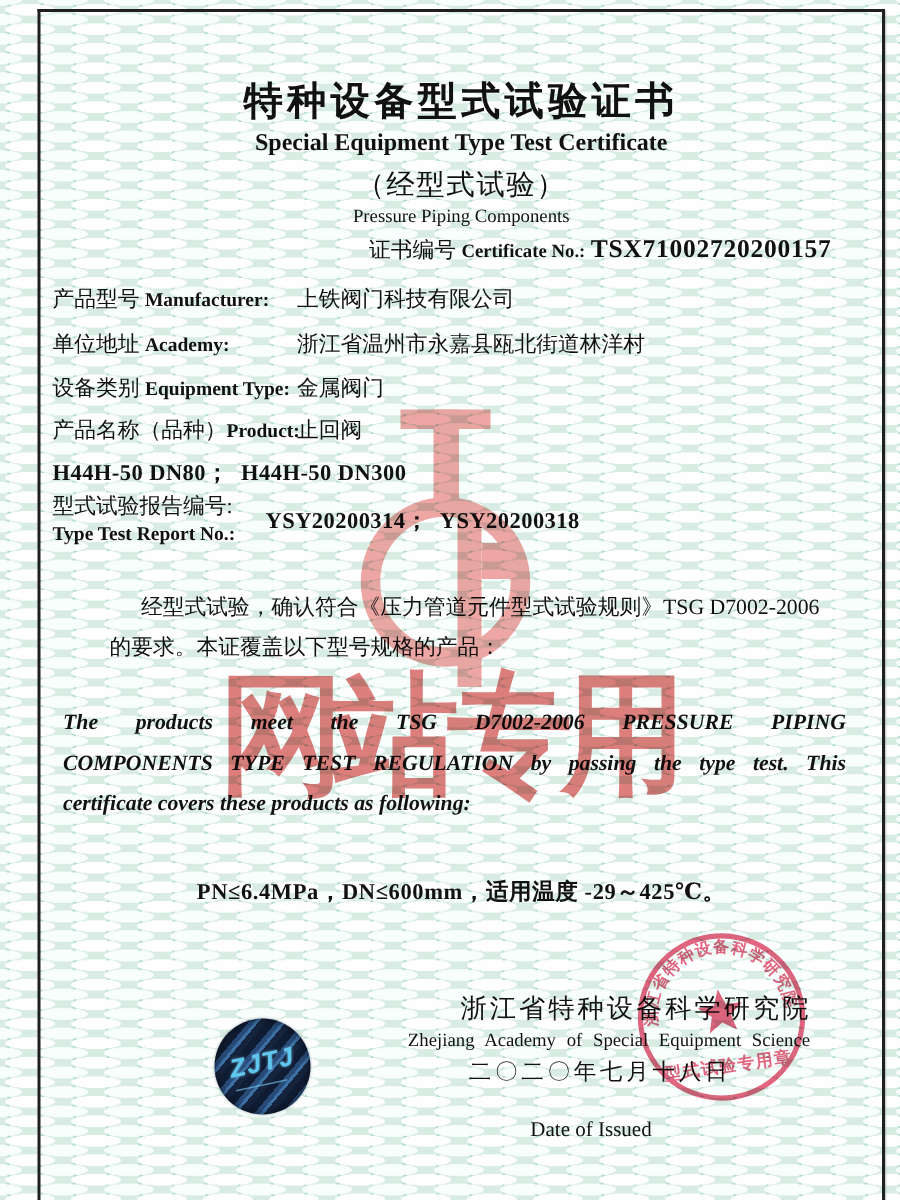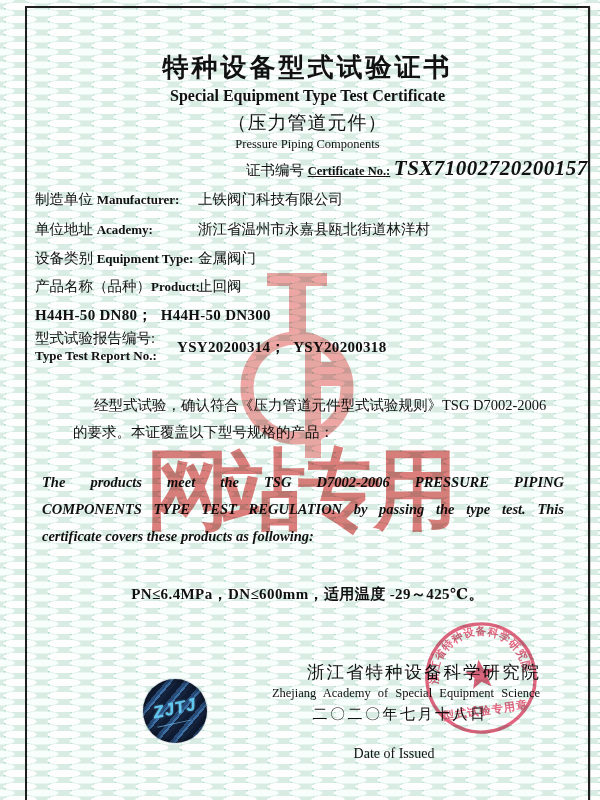--- a/index.html
+++ b/index.html
@@ -20,22 +20,22 @@
     border:2.4px solid #1f1f1f;border-bottom:none;box-sizing:border-box;
     box-shadow:1px 1px 0 rgba(120,140,130,.35);
   }
   .abs{position:absolute;}
   .center{left:25px;width:565px;text-align:center;}
   .title-cn{top:50px;font-size:26px;font-weight:bold;letter-spacing:3px;}
   .title-en{top:87px;font-size:16px;font-weight:bold;}
   .sub-cn{top:110px;font-size:19px;letter-spacing:1px;}
   .sub-en{top:137px;font-size:12.5px;font-weight:normal;}
   .certline{top:156px;left:246px;font-size:14.5px;white-space:nowrap;}
-  .certline .en{font-weight:bold;font-size:12.5px;text-decoration:underline;}
-  .certline .no{font-weight:bold;font-size:21px;letter-spacing:.5px;font-style:italic;}
+  .certline .en{font-weight:bold;font-size:12.5px;}
+  .certline .no{font-weight:bold;font-size:17px;letter-spacing:.5px;}
 
   .row{position:absolute;left:35px;display:flex;align-items:flex-start;font-size:14.5px;white-space:nowrap;}
   .lbl{flex:none;width:163px;}
   .lbl-n{flex:none;width:105px;}
   .lbl-r{flex:none;width:128px;line-height:17px;}
   .lbl-en{font-weight:bold;font-size:13px;}
   .val{white-space:pre;}
   .val-strong{font-weight:bold;font-size:15px;letter-spacing:.3px;white-space:pre;}
 
   .para{position:absolute;left:42px;width:522px;font-size:14.5px;line-height:27px;}
@@ -78,31 +78,31 @@
 </style>
 </head>
 <body>
 
 <div class="page">
   <div class="frame"></div>
 
   <div class="content">
     <div class="abs center title-cn">特种设备型式试验证书</div>
     <div class="abs center title-en">Special Equipment Type Test Certificate</div>
-    <div class="abs center sub-cn">（压力管道元件）</div>
+    <div class="abs center sub-cn">（经型式试验）</div>
     <div class="abs center sub-en">Pressure Piping Components</div>
 
     <div class="abs certline">
       <span>证书编号</span>
       <span class="en">Certificate No.:</span>
       <span class="no">TSX71002720200157</span>
     </div>
 
     <div class="row" style="top:190px">
-      <span class="lbl"><span>制造单位</span> <span class="lbl-en">Manufacturer:</span></span>
+      <span class="lbl"><span>产品型号</span> <span class="lbl-en">Manufacturer:</span></span>
       <span class="val">上铁阀门科技有限公司</span>
     </div>
     <div class="row" style="top:220px">
       <span class="lbl"><span>单位地址</span> <span class="lbl-en">Academy:</span></span>
       <span class="val">浙江省温州市永嘉县瓯北街道林洋村</span>
     </div>
     <div class="row" style="top:249px">
       <span class="lbl"><span>设备类别</span> <span class="lbl-en">Equipment Type:</span></span>
       <span class="val">金属阀门</span>
     </div>

